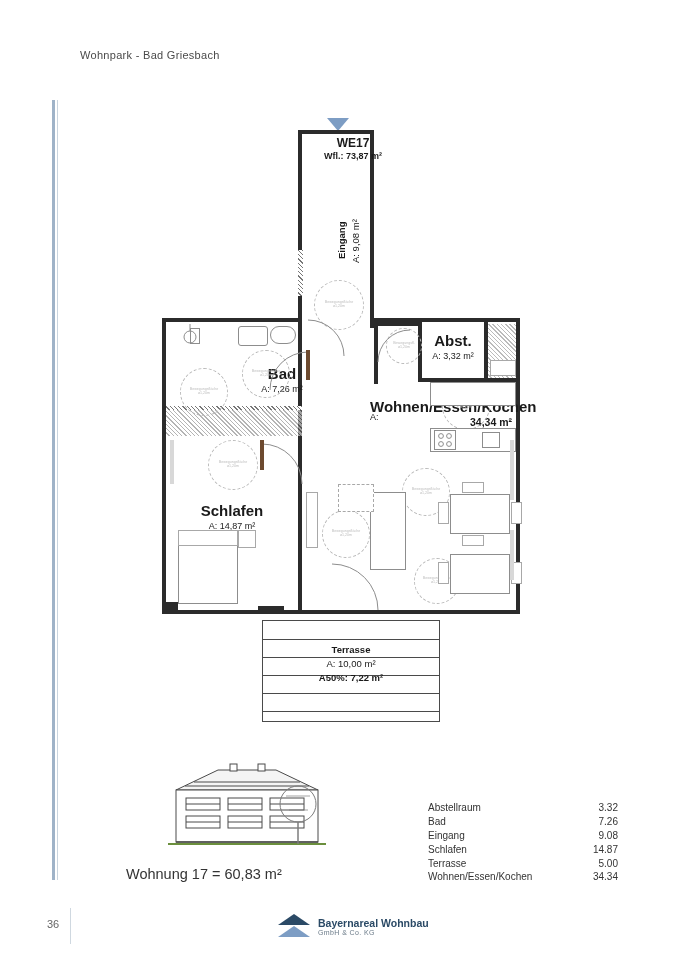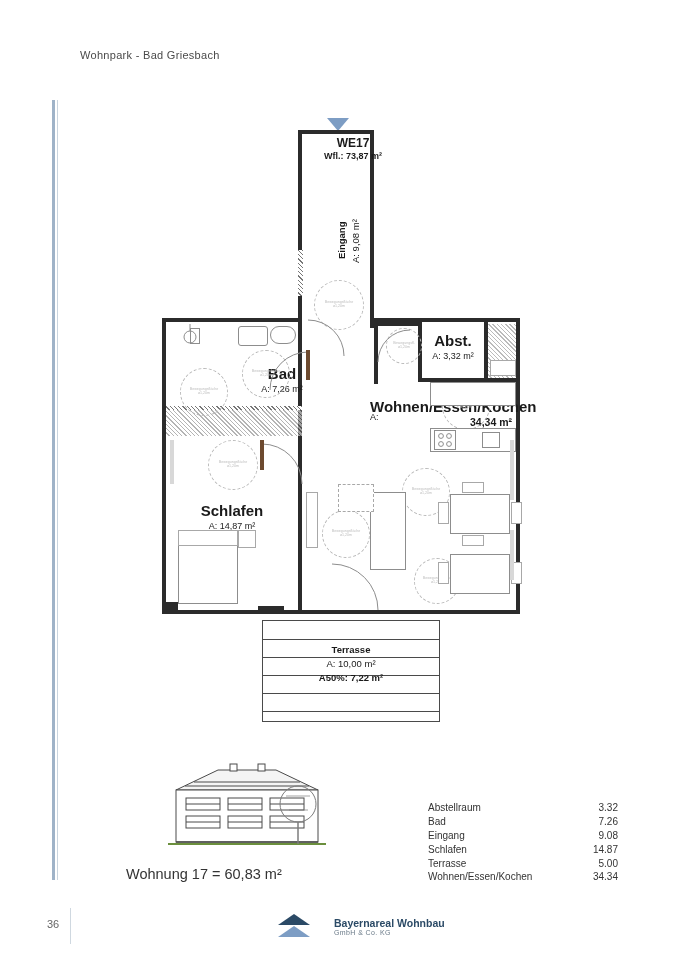--- a/index.html
+++ b/index.html
@@ -42,21 +42,21 @@
     position:absolute;left:126px;top:866px;font-size:14.5px;color:#333;
   }
 
   
   .area-table{position:absolute;left:428px;top:801px;width:190px;font-size:10px;color:#333;}
   .area-row{display:flex;justify-content:space-between;padding:1.4px 0;}
   .area-row .nm{white-space:nowrap;}
   .area-row .vl{white-space:nowrap;}
 
   
-  .logo-wrap{position:absolute;left:277px;top:912px;display:flex;align-items:center;gap:23px;}
+  .logo-wrap{position:absolute;left:277px;top:912px;display:flex;align-items:center;gap:7px;}
   .logo-mark{width:34px;height:30px;position:relative;}
   .logo-text{line-height:1.15;}
   .logo-name{font-size:10.5px;color:#2b4a66;font-weight:bold;}
   .logo-sub{font-size:7px;color:#6a7a88;letter-spacing:.4px;}
 
   
   .house-sketch{position:absolute;left:158px;top:762px;width:175px;height:96px;}
 
   
   .plan{position:absolute;left:150px;top:110px;width:400px;height:640px;}

